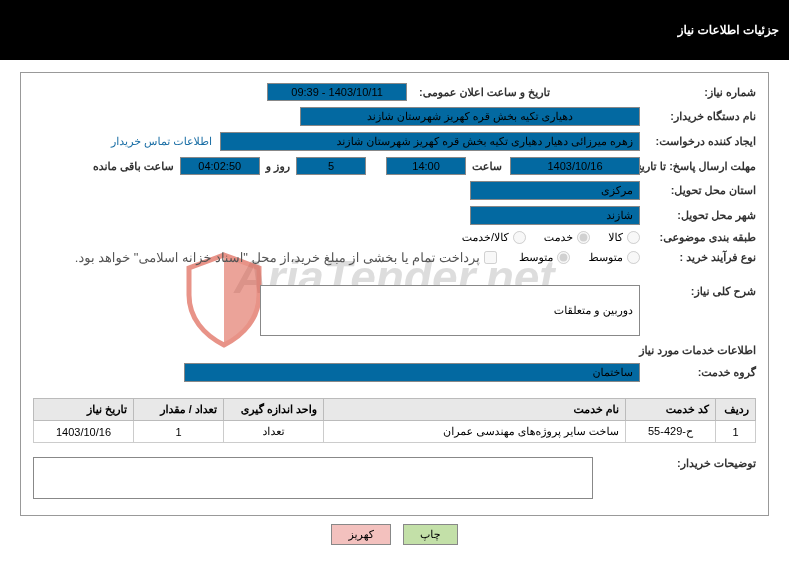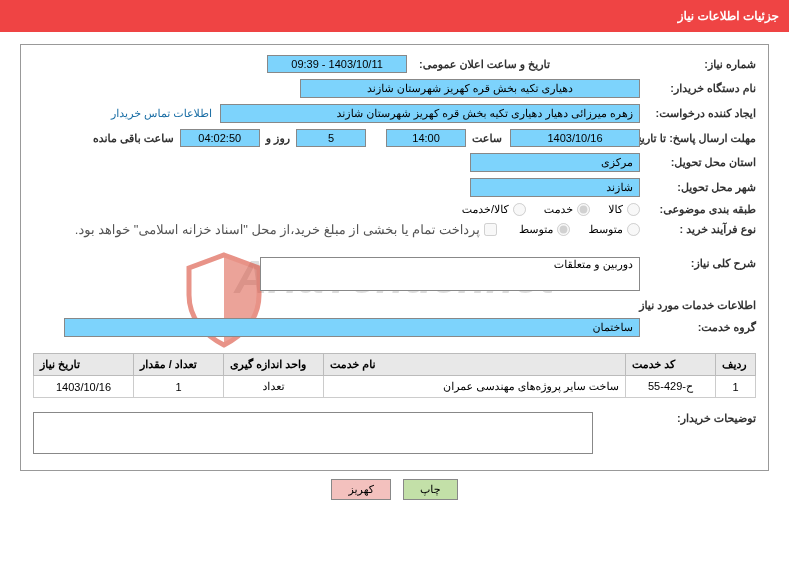--- a/index.html
+++ b/index.html
@@ -6,23 +6,23 @@
     body {
       font-family: Tahoma, Arial, sans-serif;
       font-size: 11px;
       background: #fff;
       direction: rtl;
       width: 789px;
       height: 566px;
       position: relative;
     }
     .header-bar {
-      background: #ef4444;
+      background: #000000;
       color: #fff;
-      padding: 9px 10px;
+      padding: 23px 10px;
       font-weight: bold;
       font-size: 12px;
     }
     .outer-panel {
       border: 1px solid #999;
       margin: 12px 20px 8px 20px;
       padding: 10px 12px 10px 12px;
     }
     .row {
       display: flex;
@@ -32,21 +32,21 @@
     }
     .label {
       color: #333;
       font-weight: bold;
       font-size: 11px;
       white-space: nowrap;
       margin-left: 6px;
     }
     .value-box {
       border: 1px solid #888;
-      background: #7dd3fc;
+      background: #0369a1;
       padding: 2px 6px;
       font-size: 11px;
       display: inline-block;
       min-height: 18px;
       text-align: center;
     }
     .link-text {
       color: #1a6ea5;
       cursor: pointer;
       text-decoration: none;
@@ -94,21 +94,21 @@
       position: absolute;
       top: 250px;
       right: 520px;
       z-index: 1;
       pointer-events: none;
       opacity: 0.6;
     }
     .textarea-box {
       border: 1px solid #888;
       background: #fff;
-      padding: 0 6px;
+      padding: 18px 6px;
       min-height: 34px;
       font-size: 11px;
       width: 380px;
       text-align: right;
     }
     .section-title {
       color: #333;
       font-weight: bold;
       font-size: 11px;
       margin: 8px 0 6px 0;
@@ -116,21 +116,21 @@
     table.data-table {
       width: 100%;
       border-collapse: collapse;
       font-size: 11px;
     }
     table.data-table th {
       background: #e8e8e8;
       border: 1px solid #bbb;
       padding: 4px 6px;
       font-weight: bold;
-      text-align: left;
+      text-align: right;
     }
     table.data-table td {
       border: 1px solid #ccc;
       padding: 4px 6px;
       text-align: center;
     }
     .notes-box {
       border: 1px solid #888;
       background: #fff;
       width: 560px;
@@ -246,21 +246,21 @@
 
   <div class="row inner-section" style="align-items:flex-start">
     <span class="label" style="width:110px">شرح کلی نیاز:</span>
     <div class="textarea-box">دوربین و متعلقات</div>
   </div>
 
   <div class="section-title inner-section">اطلاعات خدمات مورد نیاز</div>
 
   <div class="row inner-section">
     <span class="label" style="width:110px">گروه خدمت:</span>
-    <span class="value-box" style="width:576px;text-align:right">ساختمان</span>
+    <span class="value-box" style="width:456px;text-align:right">ساختمان</span>
   </div>
 
   <div style="height:10px"></div>
 
   <table class="data-table inner-section">
     <thead>
       <tr>
         <th style="width:40px">ردیف</th>
         <th style="width:90px">کد خدمت</th>
         <th>نام خدمت</th>

